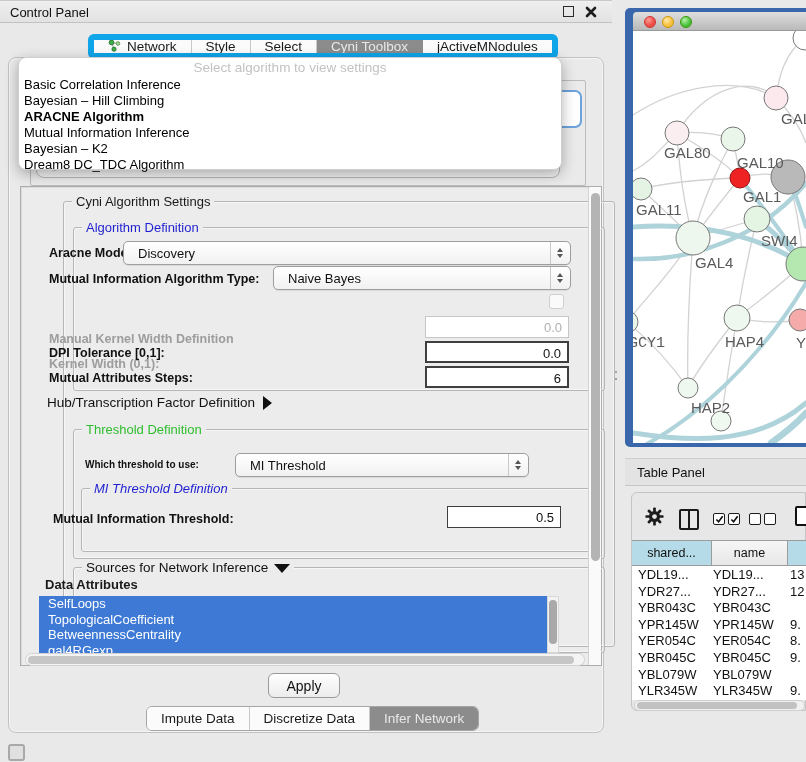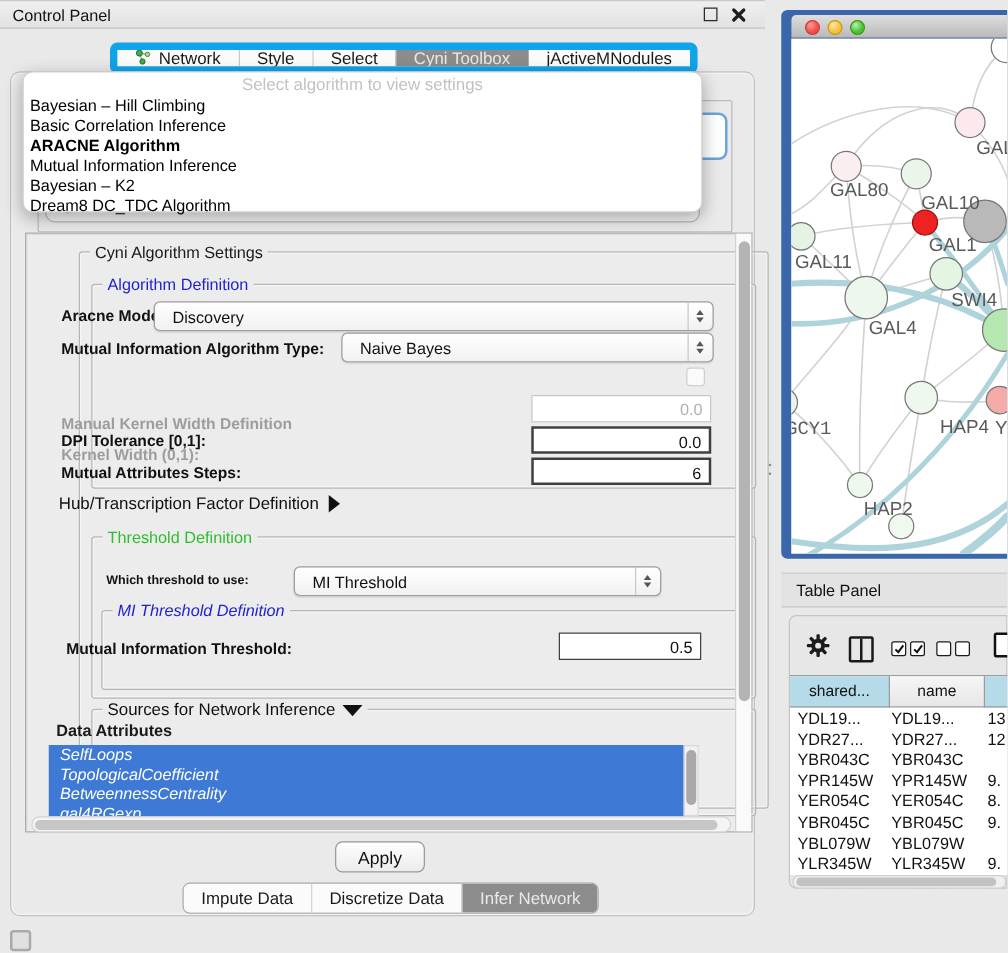--- a/index.html
+++ b/index.html
@@ -100,21 +100,21 @@
   #manual-checkbox { position:absolute; width:15px; height:15px; border:1.5px solid #cfcfcf;
                      border-radius:3px; background:#fafafa; }
   .tri-right { display:inline-block; width:0; height:0; border-top:7px solid transparent;
                border-bottom:7px solid transparent; border-left:9px solid #111; vertical-align:-3px; margin-left:8px; }
   .tri-down  { display:inline-block; width:0; height:0; border-left:8px solid transparent;
                border-right:8px solid transparent; border-top:9px solid #111; vertical-align:-1px; margin-left:6px; }
   #hub-row { position:absolute; left:26px; top:208px; font-size:13.5px; color:#111; }
   #sources-title { font-size:13.5px; color:#111; }
   #attr-label { position:absolute; left:24px; top:390px; font-weight:bold; font-size:13px; }
   #attr-list { position:absolute; left:18px; top:409px; width:508px; height:57px; background:#3d79d5; overflow:hidden; }
-  .attr-item { height:15.6px; line-height:15.6px; padding-left:9px; color:#fff; font-size:13px;font-style:italic; }
+  .attr-item { height:15.6px; line-height:15.6px; padding-left:9px; color:#fff; font-size:13px; }
   #attr-vsb { position:absolute; left:526px; top:409px; width:12px; height:57px; background:#f2f2f2; border:1px solid #d8d8d8; }
   #attr-vsb-thumb { position:absolute; left:1px; top:3px; width:8px; height:44px; background:#a9a9a9; border-radius:4px; }
   #set-hsb { position:absolute; left:4px; top:466px; width:560px; height:13px; background:#f4f4f4;
              border:1px solid #d2d2d2; border-radius:7px; }
   #set-hsb-thumb { position:absolute; left:2px; top:1.5px; width:546px; height:8px; background:#c6c6c6; border-radius:4px; }
   #set-vsb { position:absolute; left:567px; top:0; width:13px; height:478px; background:#fafafa; border-left:1px solid #d2d2d2; }
   #set-vsb-thumb { position:absolute; left:2px; top:6px; width:9px; height:368px; background:#b4b4b4; border-radius:5px; }
 
   #apply-btn {
     left:268px; top:673px; width:72px; height:25px;
@@ -214,22 +214,22 @@
   <div class="abs" id="main-panel"></div>
 
   <div class="abs" id="behind-group"></div>
   <div class="abs" id="behind-combo"></div>
   <div class="abs" id="behind-field">
     <span>gal-filtered.sif default node</span>
   </div>
 
   <div class="abs" id="algo-popup">
     <div id="algo-prompt">Select algorithm to view settings</div>
+    <div class="algo-item">Basic Correlation Inference</div>
     <div class="algo-item">Bayesian – Hill Climbing</div>
-    <div class="algo-item">Basic Correlation Inference</div>
     <div class="algo-item selected">ARACNE Algorithm</div>
     <div class="algo-item">Mutual Information Inference</div>
     <div class="algo-item">Bayesian – K2</div>
     <div class="algo-item">Dream8 DC_TDC Algorithm</div>
   </div>
 
   <div class="abs" id="settings-pane">
 
     <div class="group" style="left:6px; top:14px; width:552px; height:446px;">
       <span class="group-title">Cyni Algorithm Settings</span>
@@ -390,21 +390,21 @@
         </g>
       </svg>
       <span class="node-label" style="left:148px; top:79px;">GAL</span>
       <span class="node-label" style="left:31px;  top:113px;">GAL80</span>
       <span class="node-label" style="left:104px; top:123px;">GAL10</span>
       <span class="node-label" style="left:110px; top:157px;">GAL1</span>
       <span class="node-label" style="left:3px;   top:170px;">GAL11</span>
       <span class="node-label" style="left:128px; top:201px;">SWI4</span>
       <span class="node-label" style="left:62px;  top:223px;">GAL4</span>
       <span class="node-label" style="left:-4px;  top:304px;font-family:Liberation Mono, monospace;">GCY1</span>
-      <span class="node-label" style="left:119px; top:302px;">HAP4</span>
+      <span class="node-label" style="left:92px; top:302px;">HAP4</span>
       <span class="node-label" style="left:163px; top:303px;">Y</span>
       <span class="node-label" style="left:58px;  top:368px;">HAP2</span>
     </div>
   </div>
 
   <div class="abs" id="tp-bar">
     <span>Table Panel</span>
   </div>
 
   <div class="abs" id="table-panel">

